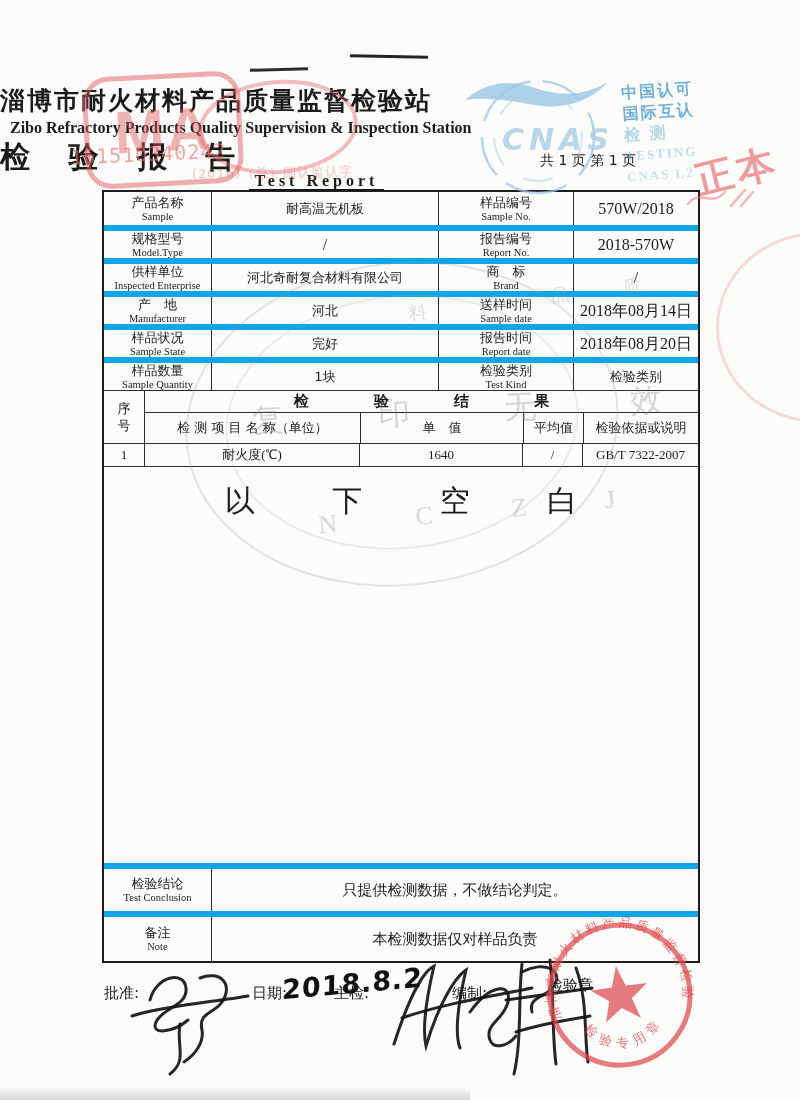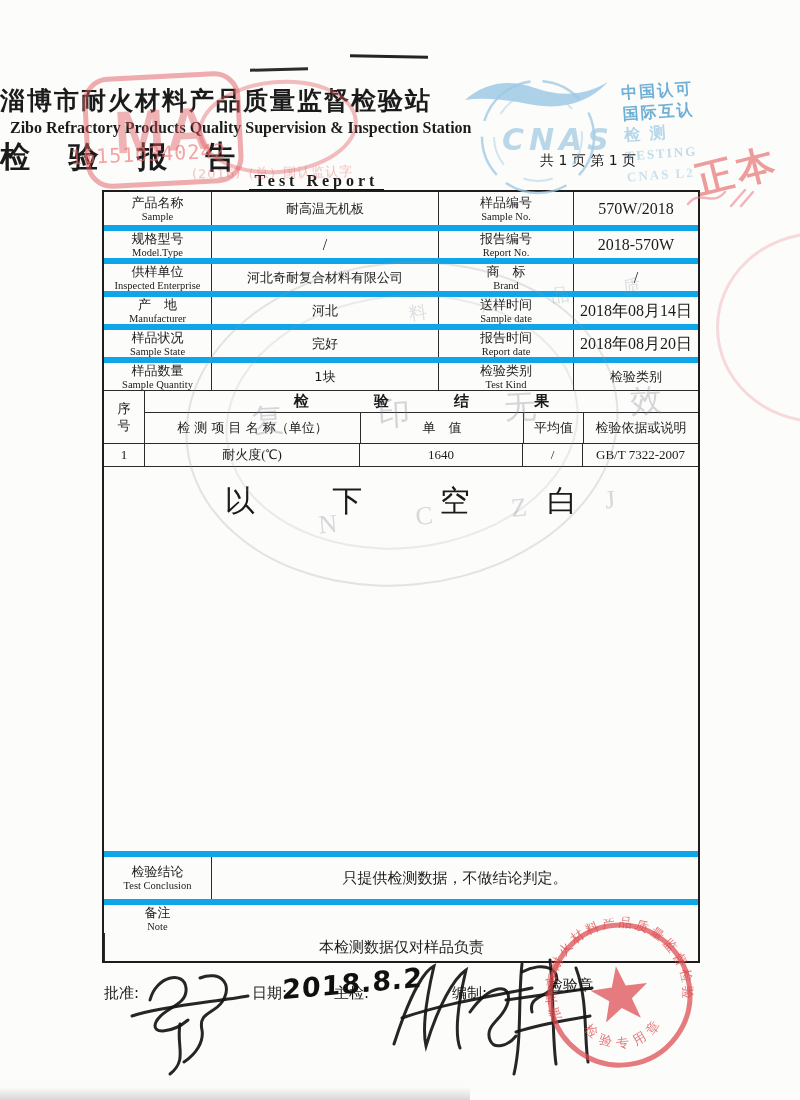--- a/index.html
+++ b/index.html
@@ -15,21 +15,21 @@
   .report-en span{border-bottom:2px solid #111;padding:0 6px;letter-spacing:4px;}
 
   
   .tbl{left:78px;top:190px;width:598px;height:773px;border:2px solid #1d1d1d;box-sizing:border-box;
        display:flex;flex-direction:column;margin-left:24px;}
   .row{display:flex;border-top:6px solid #0ea5e9;box-sizing:border-box;flex-shrink:0;}
   .row:first-child{border-top:none;}
   .cell{display:flex;flex-direction:column;justify-content:center;align-items:center;
         border-left:1px solid #2b2b2b;box-sizing:border-box;text-align:center;overflow:hidden;}
   .cell:first-child{border-left:none;}
-  .h33{height:33px;} .h48{height:48px;} .h50{height:62px;flex-direction:column;}
+  .h33{height:33px;} .h48{height:48px;} .h50{height:50px;}
   .w-a{width:107px;} .w-b{width:227px;} .w-c{width:135px;} .w-d{flex:1;}
   .zh{font-size:13px;line-height:15px;}
   .en{font-size:10.5px;line-height:13px;font-family:"Liberation Serif",serif;}
   .v{font-size:16px;line-height:16px;font-family:"Liberation Serif",serif;}
 
   
   .rs-head{display:flex;border-top:1px solid #2b2b2b;height:52px;flex-shrink:0;}
   .rs-seq{width:40px;display:flex;flex-direction:column;justify-content:center;align-items:center;
           font-size:13px;line-height:17px;box-sizing:border-box;}
   .rs-right{flex:1;display:flex;flex-direction:column;border-left:1px solid #2b2b2b;box-sizing:border-box;}

